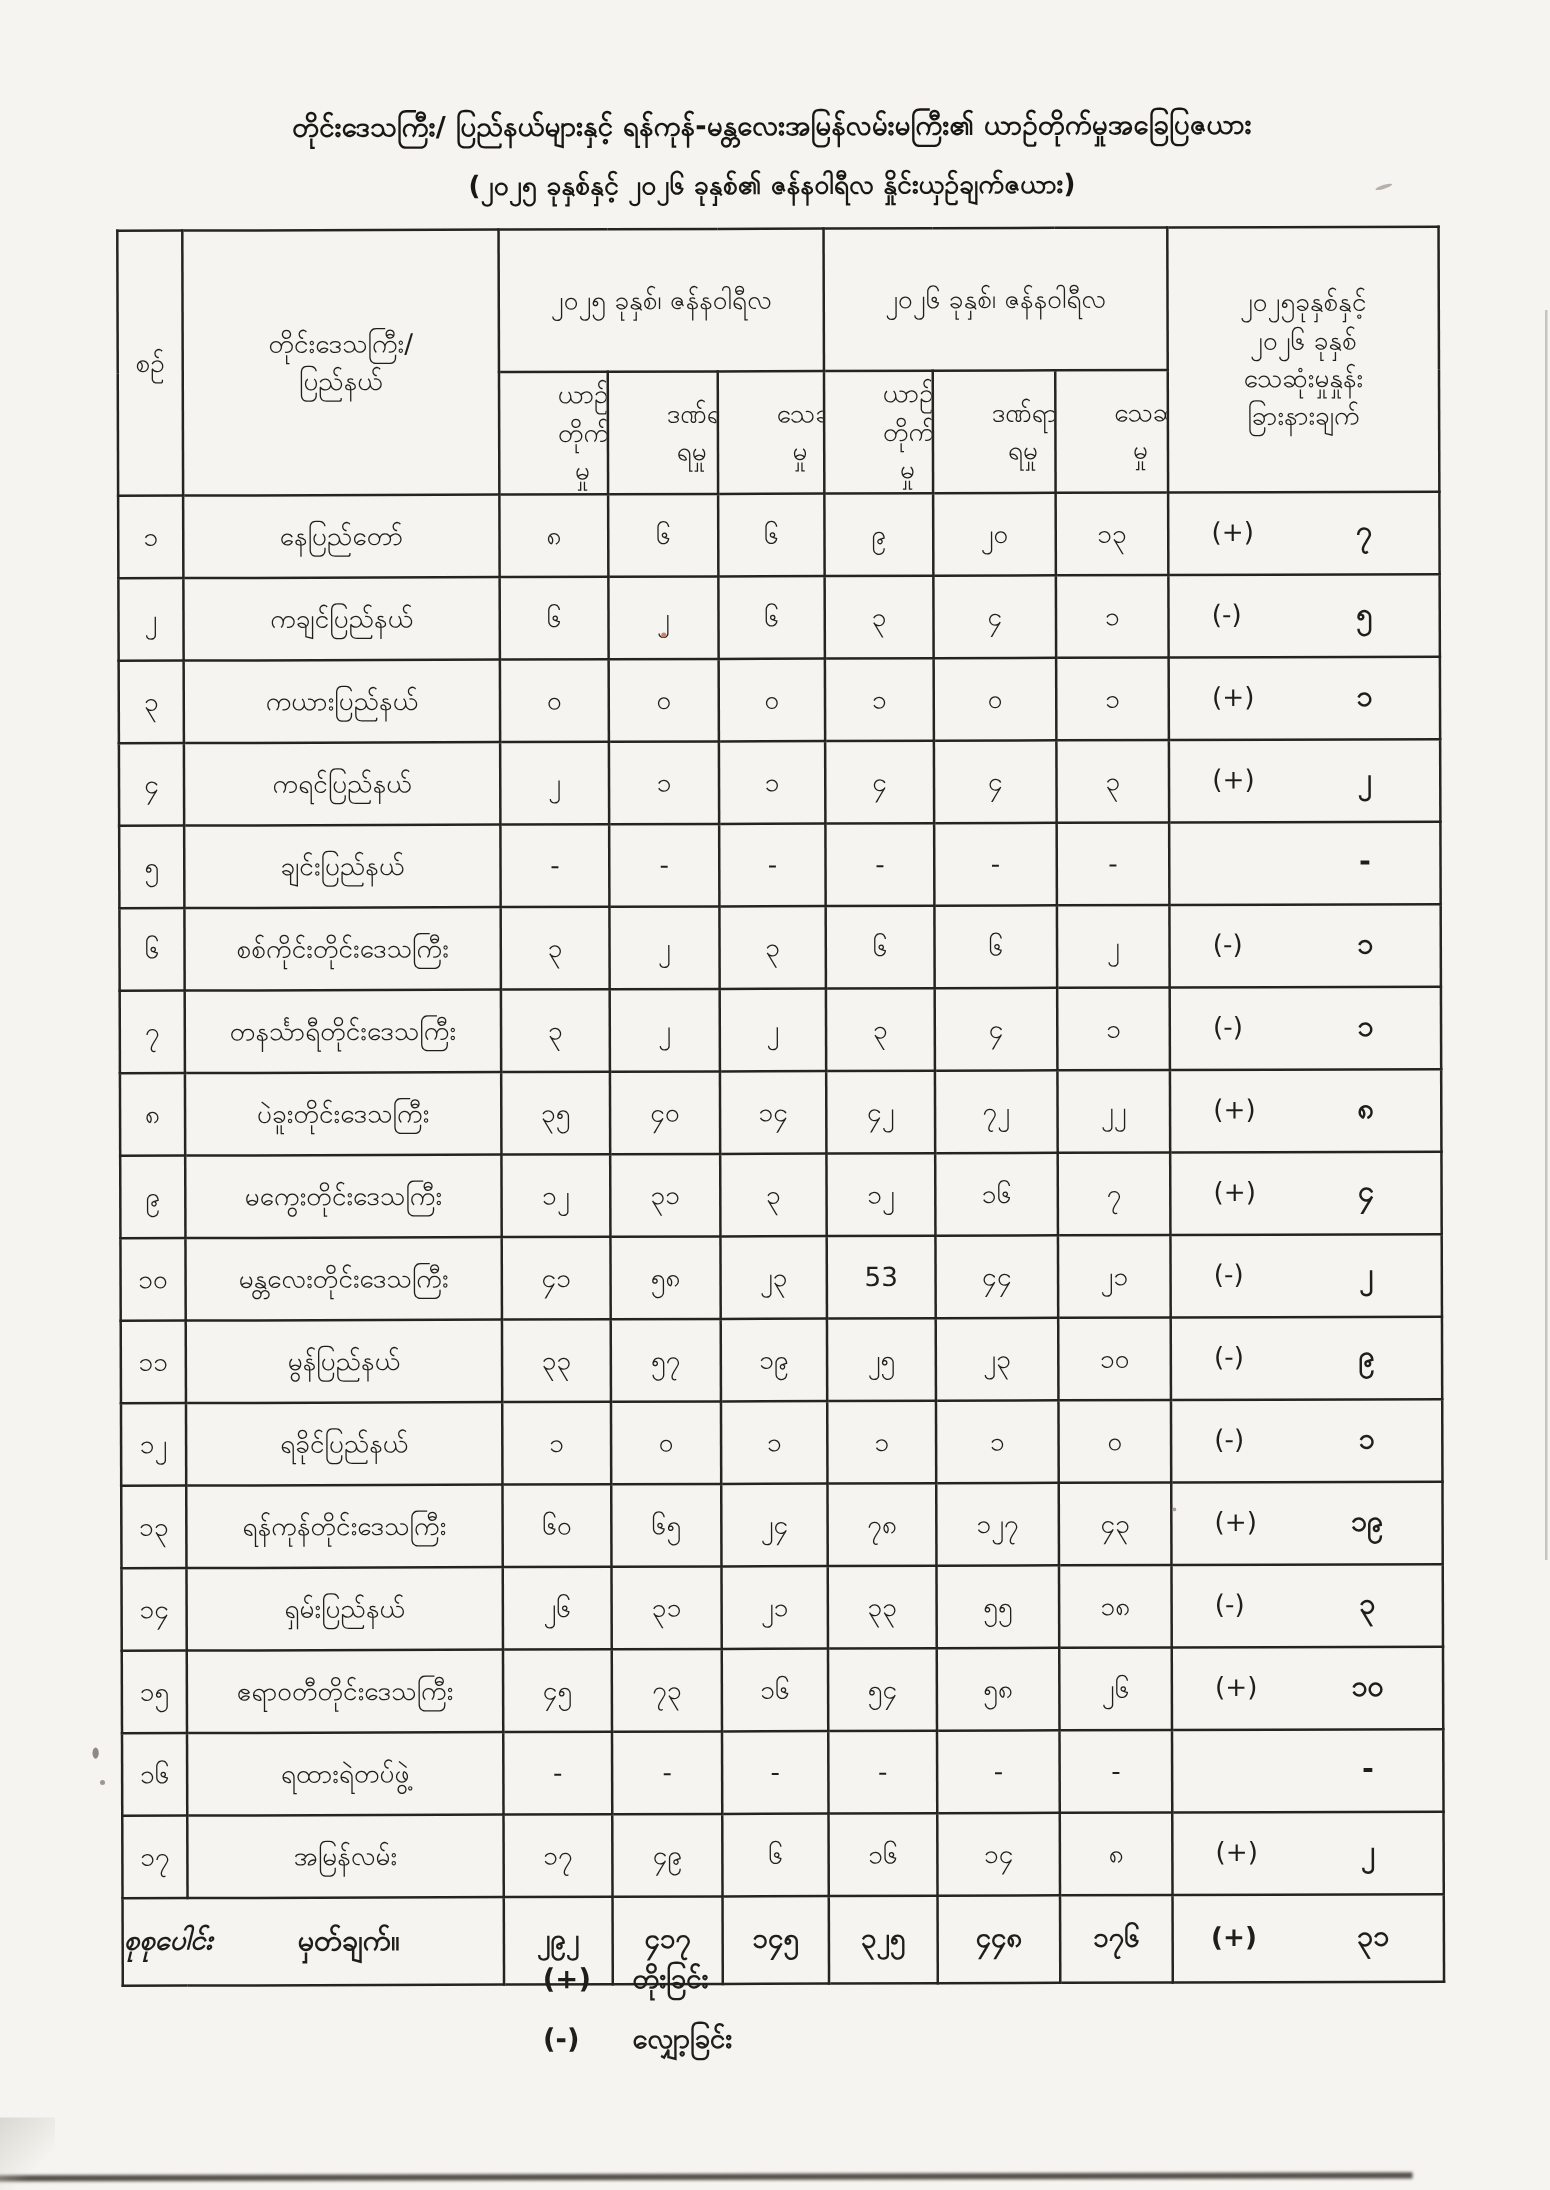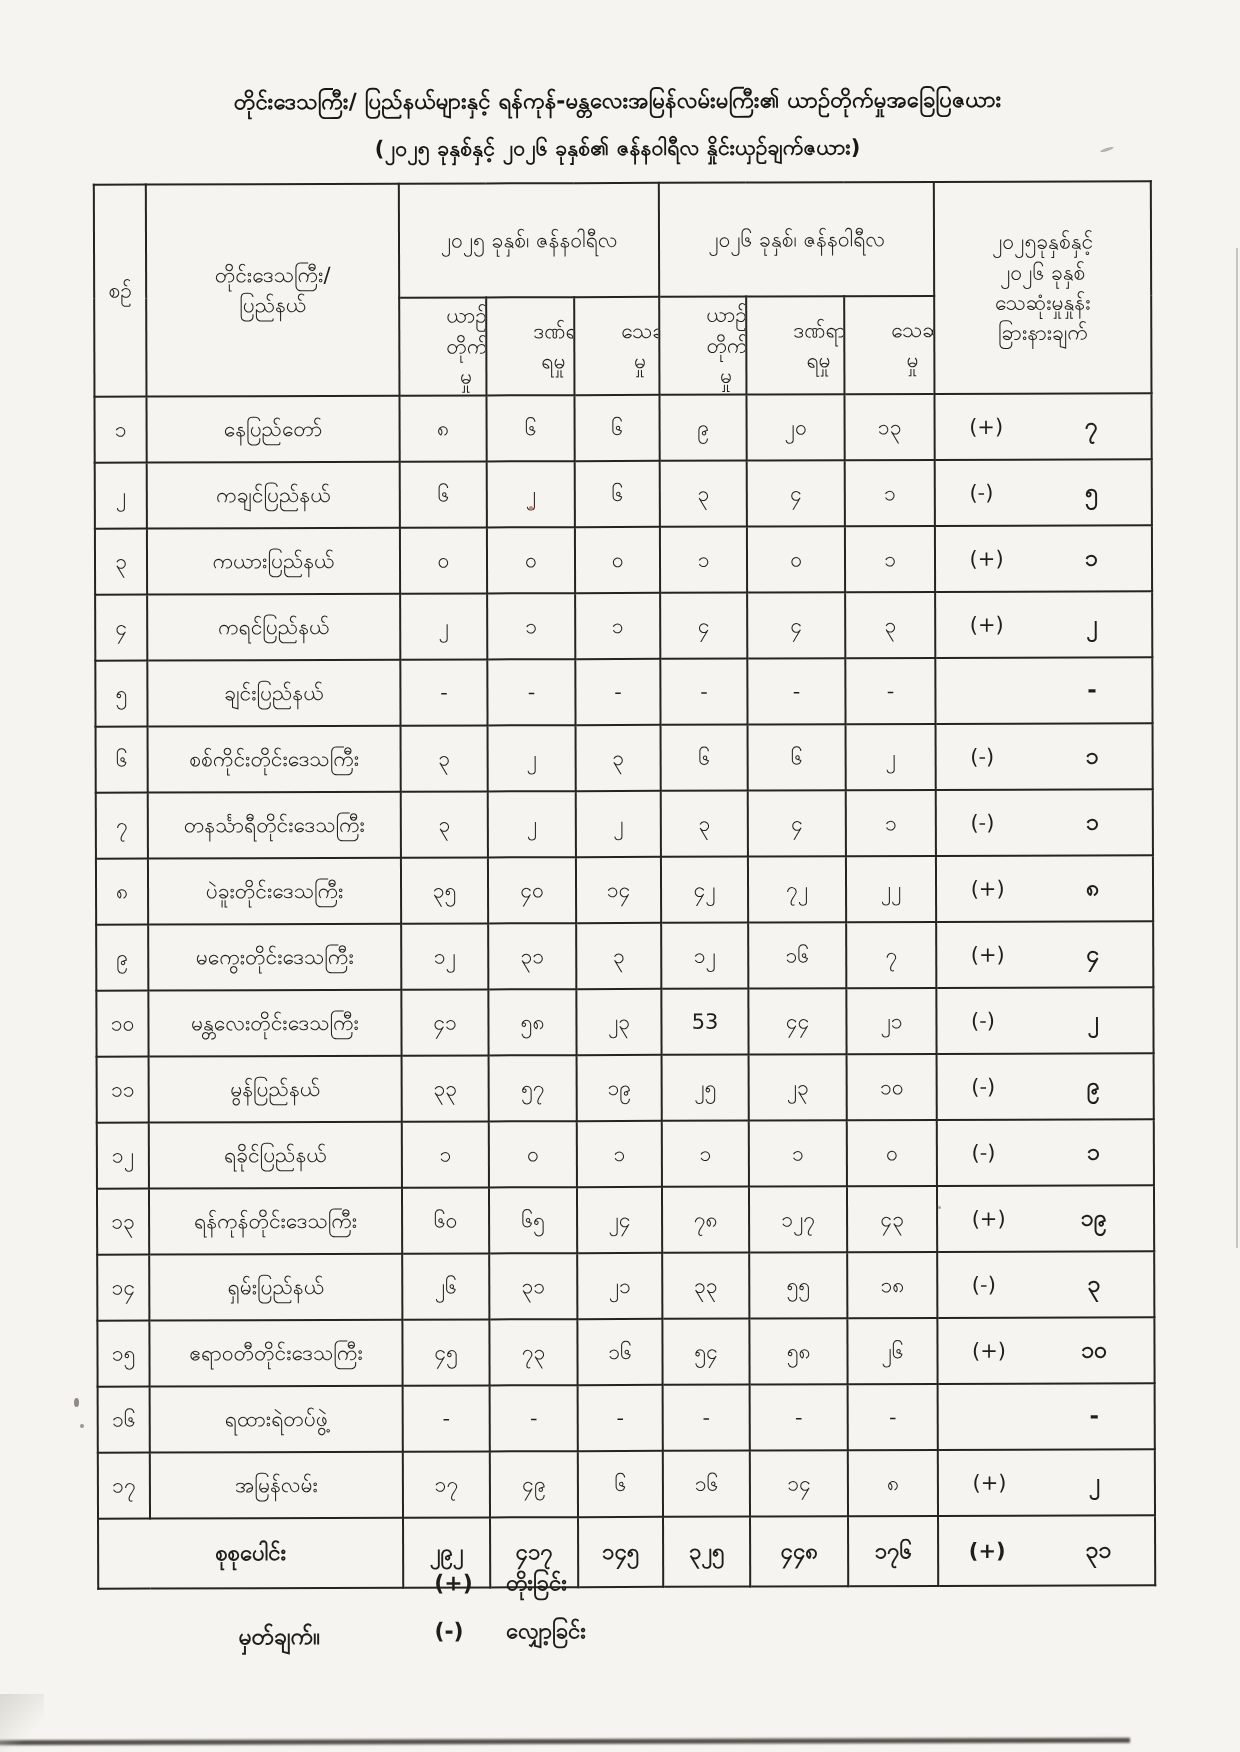--- a/index.html
+++ b/index.html
@@ -35,24 +35,24 @@
   .h-serial,.h-region{font-size:22px;}
   .h-region span{display:block;}
   .h-diff{font-size:20px;line-height:1.75;margin-top:37px;}
   .h-diff span{display:block;}
   tbody td{height:64px;}
   td.region{text-align:left;padding-left:10px;font-size:21px;}
   td.diff-cell{text-align:left;white-space:nowrap;}
   .diff-cell .sign{display:inline-block;width:96px;text-align:left;padding-left:16px;box-sizing:border-box;font-size:21px;}
   .diff-cell .val{display:inline-block;width:84px;text-align:center;font-size:23px;font-weight:600;}
   tr.total-row td{height:68px;font-weight:700;font-size:22px;}
-  tr.total-row td.total-label{text-align:center;}
+  tr.total-row td.total-label{text-align:left;font-style:italic;}
   tr.total-row .diff-cell .val{font-weight:700;}
 
-  .note-label{position:absolute;left:236px;top:1620px;font-size:23px;font-weight:700;}
+  .note-label{position:absolute;left:236px;top:1536px;font-size:23px;font-weight:700;}
   .note-line{position:absolute;left:432px;font-size:22px;font-weight:600;white-space:nowrap;}
   .note-line .n-sign{display:inline-block;width:64px;font-weight:700;}
   .note-1{top:1552px;margin-top:16px;}
   .note-2{top:1616px;}
 
   
   .bottom-band{position:absolute;left:-6px;top:1739px;width:1136px;height:5px;background:#54514b;filter:blur(1.2px);transform:rotate(-0.12deg);}
   .corner-smudge{position:absolute;left:0;top:1694px;width:44px;height:58px;background:linear-gradient(135deg,#dad8d2 0%,rgba(245,244,240,0) 70%);}
   .right-edge{position:absolute;left:1236px;top:248px;width:2px;height:1000px;background:#c6c4be;}
   .speck{position:absolute;border-radius:50%;}

